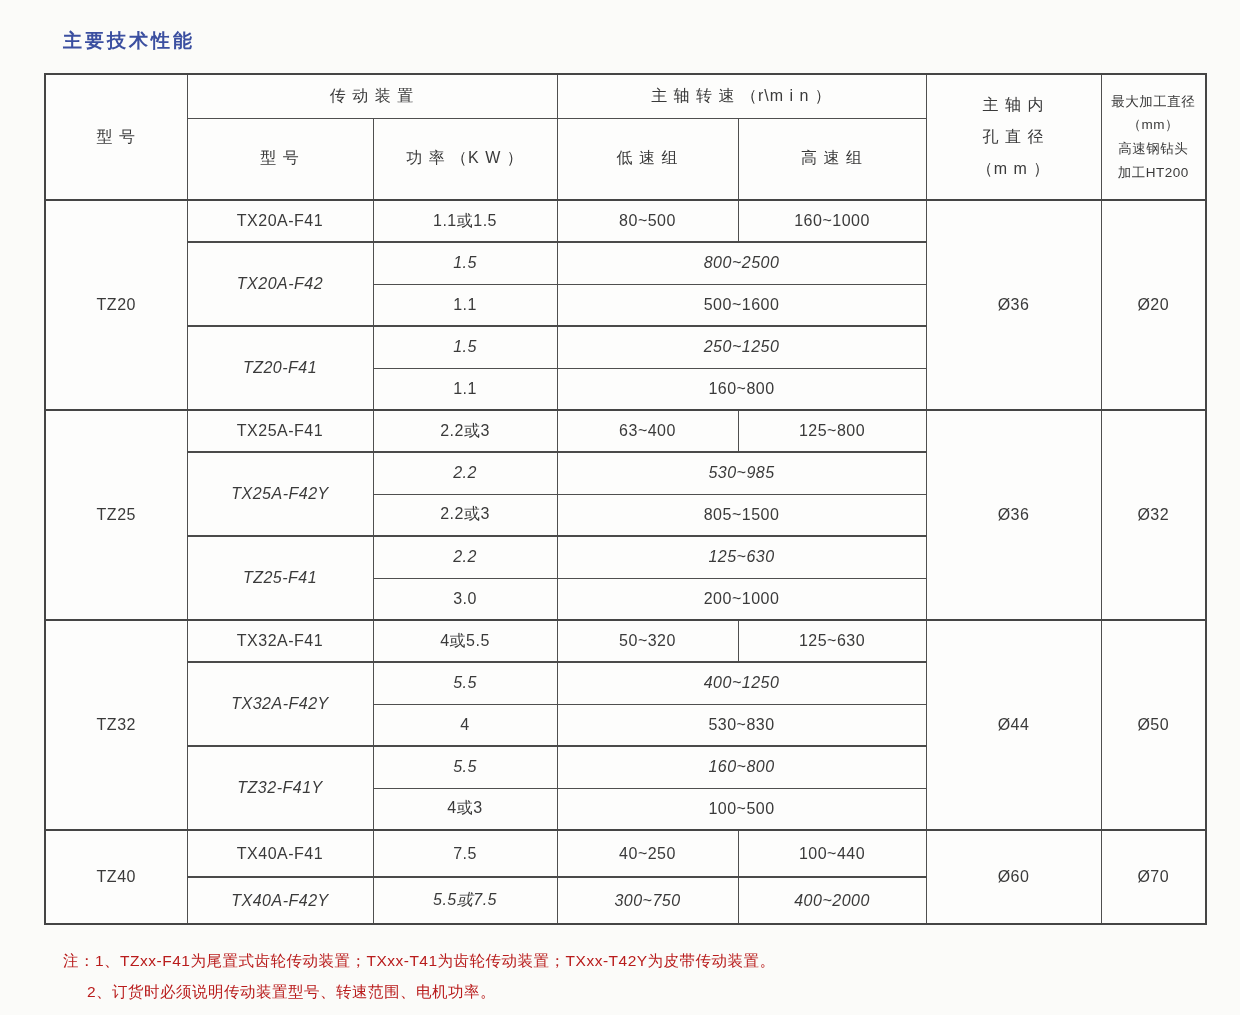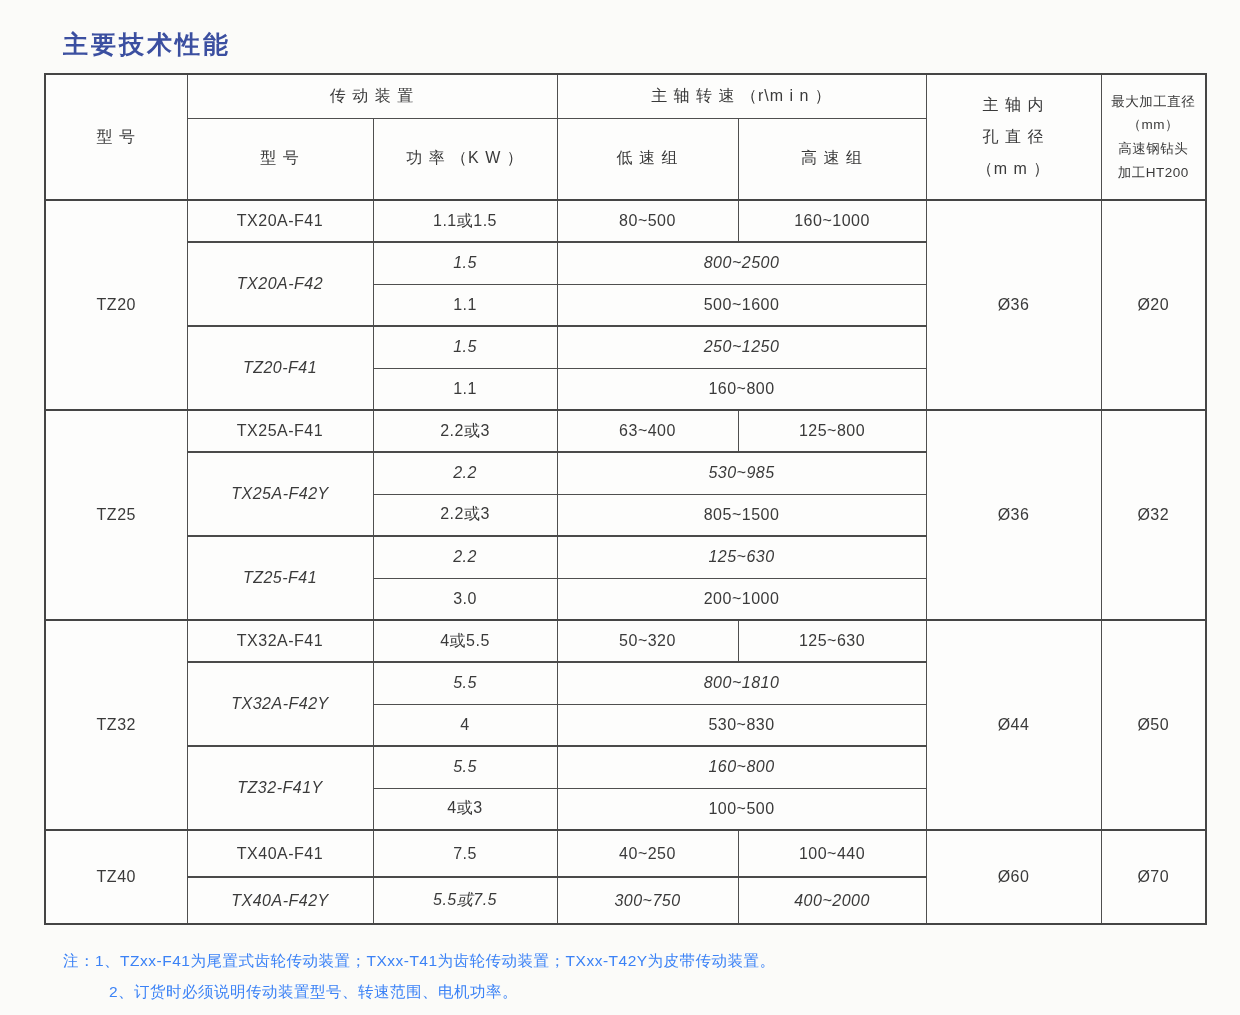--- a/index.html
+++ b/index.html
@@ -6,21 +6,21 @@
   html, body {
     width: 1240px; height: 1015px;
     background: #fbfbf9;
     font-family: "Liberation Sans", "DejaVu Sans", sans-serif;
     color: #3a3a3a;
     overflow: hidden;
   }
   .page { position: relative; width: 1240px; height: 1015px; }
   .title {
     position: absolute; left: 63px; top: 28px;
-    font-size: 25px; font-weight: bold; letter-spacing: 3px;
+    font-size: 19px; font-weight: bold; letter-spacing: 3px;
     color: #3b4fa0;
   }
   table.spec-table {
     position: absolute; left: 44px; top: 73px;
     width: 1161px;
     border-collapse: collapse;
     table-layout: fixed;
     background: #fdfdfc;
   }
   td {
@@ -37,24 +37,24 @@
   tr.hrow2 td { border-bottom: 2px solid #454545; }
   tr.drow { height: 42px; }
   tr.tall { height: 47px; }
   tr.g-start td { border-top: 2px solid #454545; margin-left: 32px; }
   tr.sub-start td { border-top: 2px solid #4a4a4a; font-style: italic; }
   td.hc { font-size: 16px; letter-spacing: 1px; }
   td.pre { white-space: pre-line; line-height: 2.0; }
   td.maxd-h { font-size: 13.5px; line-height: 1.75; letter-spacing: 0.5px; padding: 4px 7px; }
   .notes {
     position: absolute; left: 63px; top: 945px;
-    font-size: 15.5px; color: #3b82f6; line-height: 2.0;
+    font-size: 15.5px; color: #b91c1c; line-height: 2.0;
     letter-spacing: 0.5px;
   }
-  .notes .note2 { margin-left: 46px; }
+  .notes .note2 { margin-left: 24px; }
 </style>
 </head>
 <body>
 
 <div class="page">
 
   <div class="title">主要技术性能</div>
 
   <table class="spec-table">
     <colgroup>
@@ -148,21 +148,21 @@
         <td>TX32A-F41</td>
         <td>4或5.5</td>
         <td>50~320</td>
         <td>125~630</td>
         <td rowspan="5">Ø44</td>
         <td rowspan="5">Ø50</td>
       </tr>
       <tr class="drow sub-start">
         <td rowspan="2">TX32A-F42Y</td>
         <td>5.5</td>
-        <td colspan="2">800~1810</td>
+        <td colspan="2">400~1250</td>
       </tr>
       <tr class="drow">
         <td>4</td>
         <td colspan="2">530~830</td>
       </tr>
       <tr class="drow sub-start">
         <td rowspan="2">TZ32-F41Y</td>
         <td>5.5</td>
         <td colspan="2">160~800</td>
       </tr>

